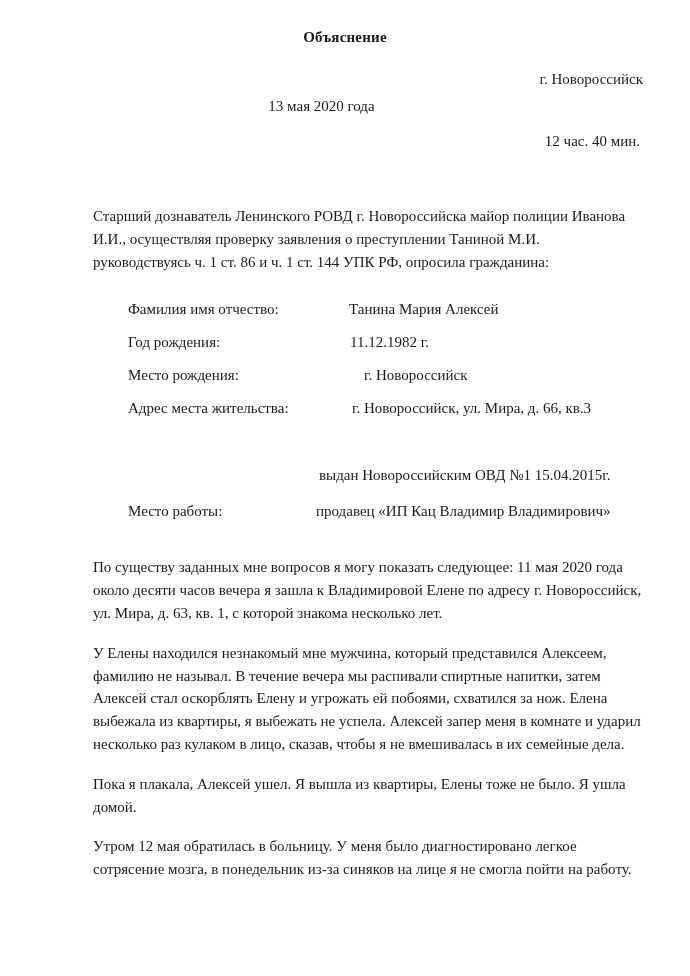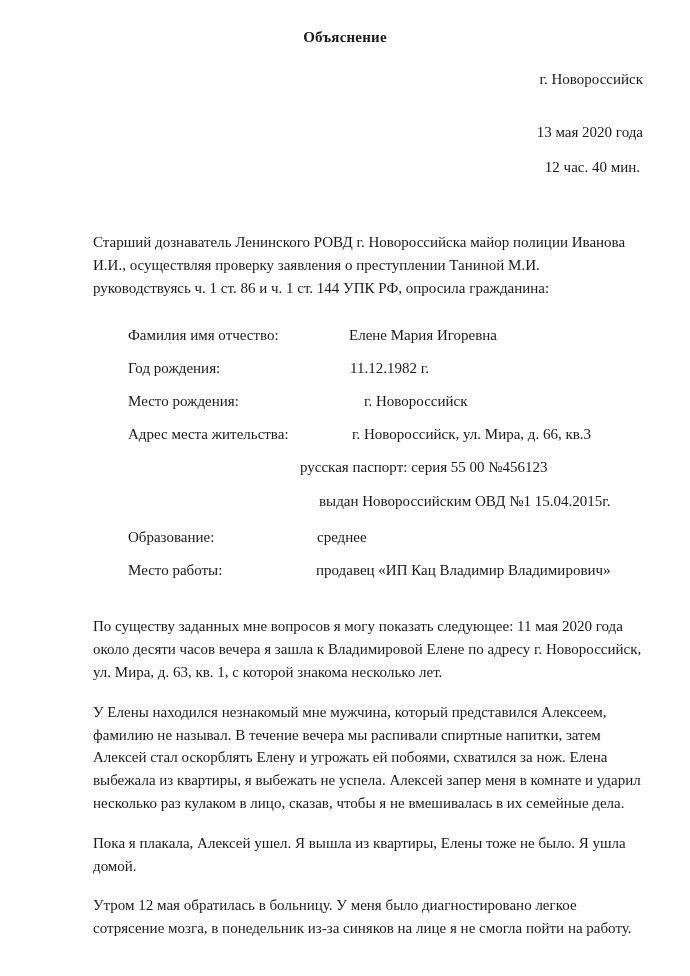--- a/index.html
+++ b/index.html
@@ -43,21 +43,22 @@
   .header-block {
     text-align: right;
     padding-right: 47px;
     font-size: 15px;
     line-height: 1.0;
   }
   .header-city {
     margin-top: 26px;
   }
   .header-date {
-    margin-top: 38px;
+    margin-top: 12px;
+    text-align: center;
   }
   .header-time {
     margin-top: 20px;
     padding-right: 3px;
   }
 
   
   .preamble {
     margin: 0;
     padding: 56px 50px 0 93px;
@@ -144,48 +145,43 @@
       <div class="header-date">13 мая 2020 года</div>
       <div class="header-time">12 час. 40 мин.</div>
     </div>
 
     <p class="preamble">Старший дознаватель Ленинского РОВД г. Новороссийска майор полиции Иванова И.И., осуществляя проверку заявления о преступлении Таниной М.И. руководствуясь ч. 1 ст. 86 и ч. 1 ст. 144 УПК РФ, опросила гражданина:</p>
 
     <div class="fields">
 
       <div class="field-row" data-col="a">
         <span class="field-label">Фамилия имя отчество:</span>
-        <span class="field-value">Елене Мария Игоревна</span>
+        <span class="field-value">Танина Мария Алексей</span>
       </div>
 
       <div class="field-row" data-col="b">
         <span class="field-label">Год рождения:</span>
         <span class="field-value">11.12.1982 г.</span>
       </div>
 
       <div class="field-row" data-col="c">
         <span class="field-label">Место рождения:</span>
         <span class="field-value">г. Новороссийск</span>
       </div>
 
       <div class="field-row" data-col="d">
         <span class="field-label">Адрес места жительства:</span>
         <span class="field-value">г. Новороссийск, ул. Мира, д. 66, кв.3</span>
       </div>
 
       <div class="field-row inline-row">
-        <span class="field-value">русская паспорт: серия 55 00 №456123</span>
       </div>
 
       <div class="passport-line">выдан Новороссийским ОВД №1 15.04.2015г.</div>
 
-      <div class="field-row" data-col="e">
-        <span class="field-label">Образование:</span>
-        <span class="field-value">среднее</span>
-      </div>
 
       <div class="field-row" data-col="f">
         <span class="field-label">Место работы:</span>
         <span class="field-value">продавец «ИП Кац Владимир Владимирович»</span>
       </div>
 
     </div>
 
     <div class="body-text">
       <p class="body-par first">По существу заданных мне вопросов я могу показать следующее: 11 мая 2020 года около десяти часов вечера я зашла к Владимировой Елене по адресу г. Новороссийск, ул. Мира, д. 63, кв. 1, с которой знакома несколько лет.</p>

